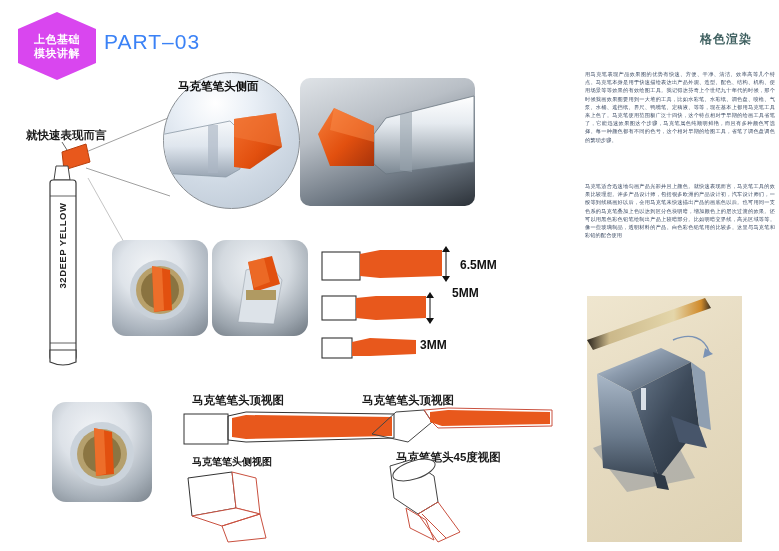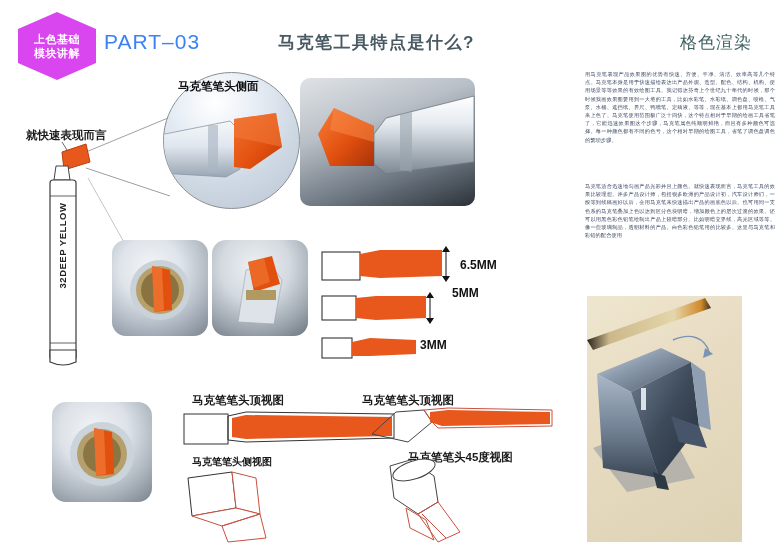--- a/index.html
+++ b/index.html
@@ -24,21 +24,21 @@
   .part-label{
     position:absolute;left:104px;top:30px;
     font-size:21px;color:#3b82f6;letter-spacing:1px;
   }
   .slide-title{
     position:absolute;left:278px;top:31px;
     font-size:17px;color:#4a5a63;letter-spacing:1.5px;font-weight:bold;
   }
   .brand{
     position:absolute;right:27px;top:31px;
-    font-size:17px;color:#3f6060;font-weight:normal;letter-spacing:1px;
+    font-size:12px;color:#3f6060;font-weight:bold;letter-spacing:1px;
   }
 
   
   .lbl{position:absolute;font-size:11px;font-weight:bold;color:#1a1a1a;white-space:nowrap;}
 
   
   .bodytext{
     position:absolute;
     font-size:5.2px;line-height:8.2px;
     color:#3b4a63;
@@ -70,21 +70,20 @@
 <body>
 
 <div id="slide">
 
   <div class="hex">
     <span>上色基础</span>
     <span>模块讲解</span>
   </div>
 
   <div class="part-label">PART–03</div>
-  <div class="slide-title">马克笔工具特点是什么?</div>
   <div class="brand">格色渲染</div>
 
   <div class="lbl" style="left:26px;top:128px;font-size:11.5px;">就快速表现而言</div>
 
   <svg style="position:absolute;left:0;top:0;" width="779" height="551">
     <line x1="62" y1="142" x2="72" y2="158" stroke="#666" stroke-width="1"></line>
 
     <line x1="86" y1="152" x2="168" y2="118" stroke="#888" stroke-width="0.8"></line>
     <line x1="86" y1="168" x2="170" y2="196" stroke="#888" stroke-width="0.8"></line>
 
@@ -207,21 +206,21 @@
     <polygon points="32,96 50,92 96,94 96,108 50,110 32,110" fill="#e8581c"></polygon>
   </svg>
 
   <div class="mm" style="left:460px;top:258px;">6.5MM</div>
   <div class="mm" style="left:452px;top:286px;">5MM</div>
   <div class="mm" style="left:420px;top:338px;text-align:center;">3MM</div>
 
   <div class="lbl" style="left:192px;top:393px;font-size:11.5px;">马克笔笔头顶视图</div>
   <div class="lbl" style="left:362px;top:393px;font-size:11.5px;">马克笔笔头顶视图</div>
   <div class="lbl" style="left:192px;top:455px;font-size:10px;">马克笔笔头侧视图</div>
-  <div class="lbl" style="left:408px;top:450px;font-size:11.5px;">马克笔笔头45度视图</div>
+  <div class="lbl" style="left:396px;top:450px;font-size:11.5px;">马克笔笔头45度视图</div>
 
   <svg style="position:absolute;left:180px;top:408px;" width="220" height="50" viewBox="0 0 220 50">
     <rect x="4" y="6" width="44" height="30" fill="#fff" stroke="#333" stroke-width="1"></rect>
     <polygon points="48,8 66,4 214,6 214,30 66,34 48,32" fill="none" stroke="#333" stroke-width="1"></polygon>
     <polygon points="52,10 66,7 212,9 212,28 66,31 52,29" fill="#e8581c"></polygon>
   </svg>
 
   <svg style="position:absolute;left:352px;top:404px;" width="210" height="46" viewBox="0 0 210 46">
     <path d="M20,30 L44,8 L72,6 L80,18 L56,38 Z" fill="none" stroke="#444" stroke-width="1"></path>
     <path d="M72,6 L96,4 L200,6 L200,22 L86,24 L80,18 Z" fill="none" stroke="#c9503f" stroke-width="1"></path>

